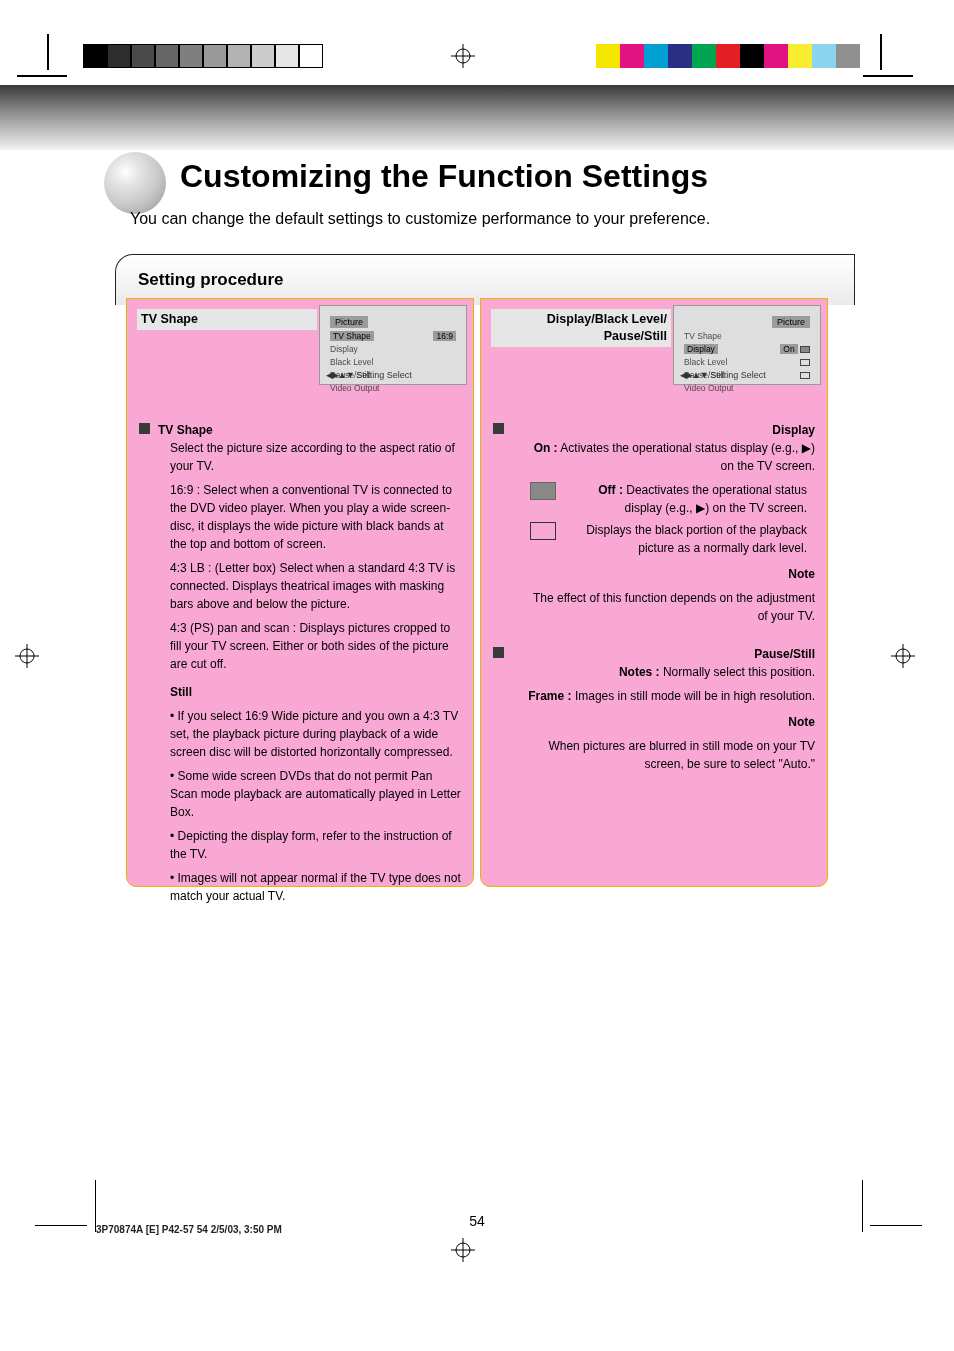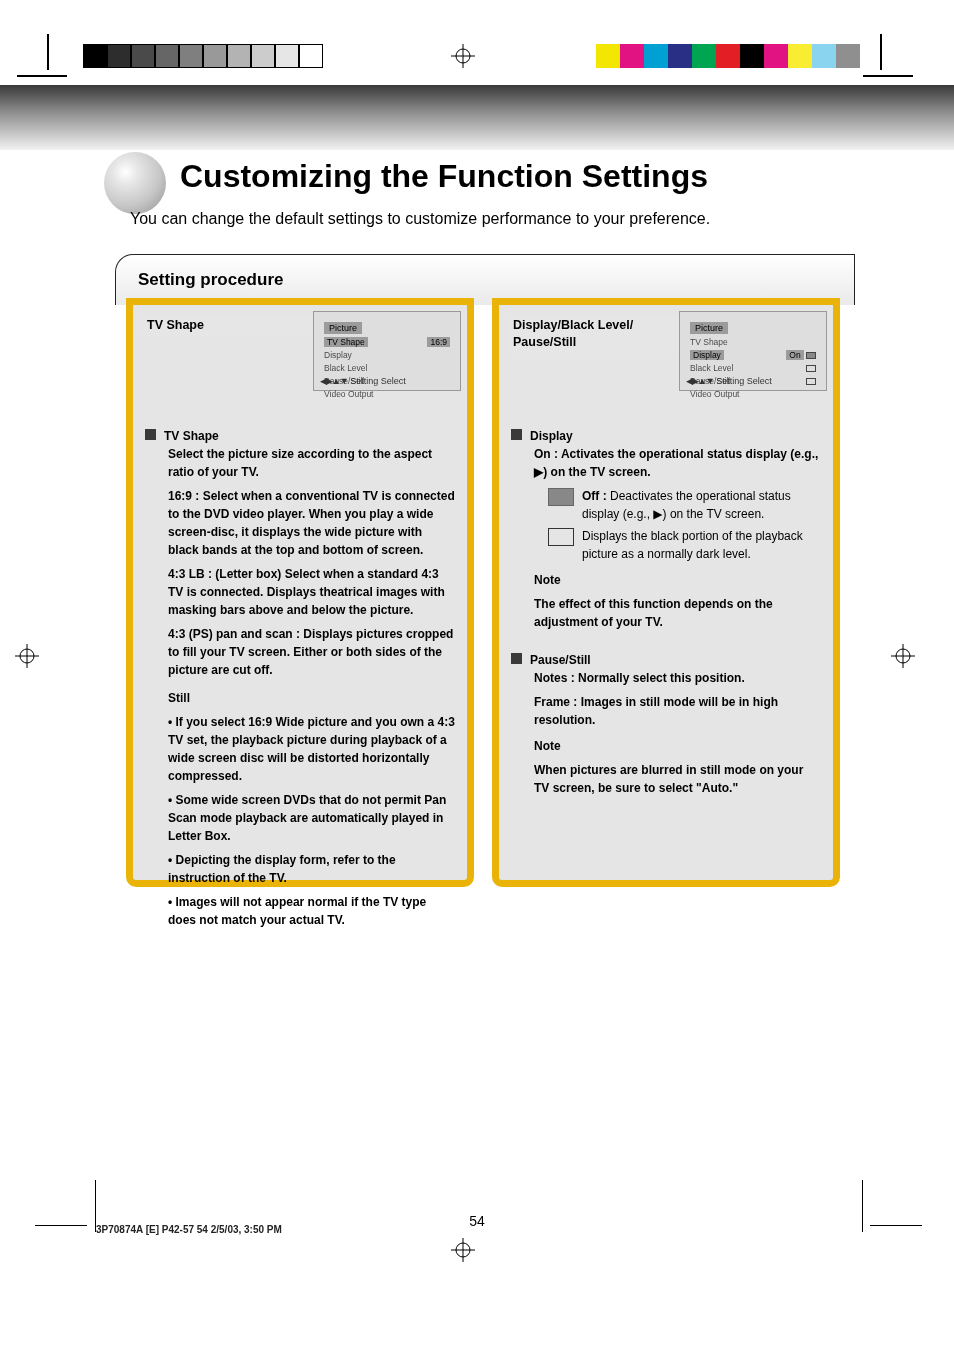--- a/index.html
+++ b/index.html
@@ -60,25 +60,25 @@
     position:absolute; left:115px; top:254px; width:740px; height:51px;
     border:1px solid #222; border-bottom:none;
     border-radius:18px 0 0 0;
     background: linear-gradient(to bottom, #ffffff 0%, #eaeaea 100%);
     display:flex; align-items:center; padding-left:22px;
     font-size:17px; font-weight:bold;
   }
 
   .panel {
     position:absolute; top:298px; width:348px; height:589px;
-    border:7px solid #eab308; border-radius:0 0 10px 10px;
-    background:#e5e5e5;
+    border:1px solid #eab308; border-radius:0 0 10px 10px;
+    background:#f9a8d4;
   }
   .panel-left { left:126px; }
-  .panel-right { left:492px; }
+  .panel-right { left:480px;text-align:right; }
 
   .menu-box {
     position:absolute; top:6px; right:6px; width:148px; height:80px;
     background:#dedede; border:1px solid #999;
     font-size:9px; color:#4b4b4b;
     padding:10px;
   }
   .menu-box .mb-title { background:#9b9b9b; display:inline-block; padding:1px 5px; font-size:9px; color:#000; }
   .menu-box .row { display:flex; justify-content:space-between; margin-top:3px; align-items:center; font-size:8.5px; }
   .menu-box .row .hl { background:#9b9b9b; color:#000; padding:0 3px; }
@@ -89,21 +89,21 @@
 
   .panel-heading {
     position:absolute; top:10px; left:10px; width:180px;
     font-size:12.5px; font-weight:bold; line-height:1.35;
     background:#e6e6e7; padding:2px 4px;
   }
 
   .bullet-sq { width:11px; height:11px; background:#3a3a3a; display:inline-block; margin-right:8px; flex:none; margin-top:2px;}
 
   .body-area { position:absolute; top:122px; left:12px; right:12px; font-size:12px; line-height:1.5; }
-  .body-area p { margin:0 0 6px 4px;font-weight:bold; }
+  .body-area p { margin:0 0 6px 12px; }
   .item { display:flex; }
   .item .txt { flex:1; }
   .opt-row { display:flex; align-items:flex-start; margin:4px 8px 2px 18px; }
   .opt-row .pic { width:26px; height:18px; border:1.5px solid #333; margin-right:8px; flex:none; position:relative; margin-top:1px;}
   .opt-row .pic.full { background:#888; border-color:#666;}
   .opt-row .pic.wide-in::after{content:"";position:absolute;left:3px;right:3px;top:2px;bottom:2px;background:#aaa;}
   .opt-row .txt { flex:1; }
   .sub { margin-left:18px; }
 
   .footer-line {

